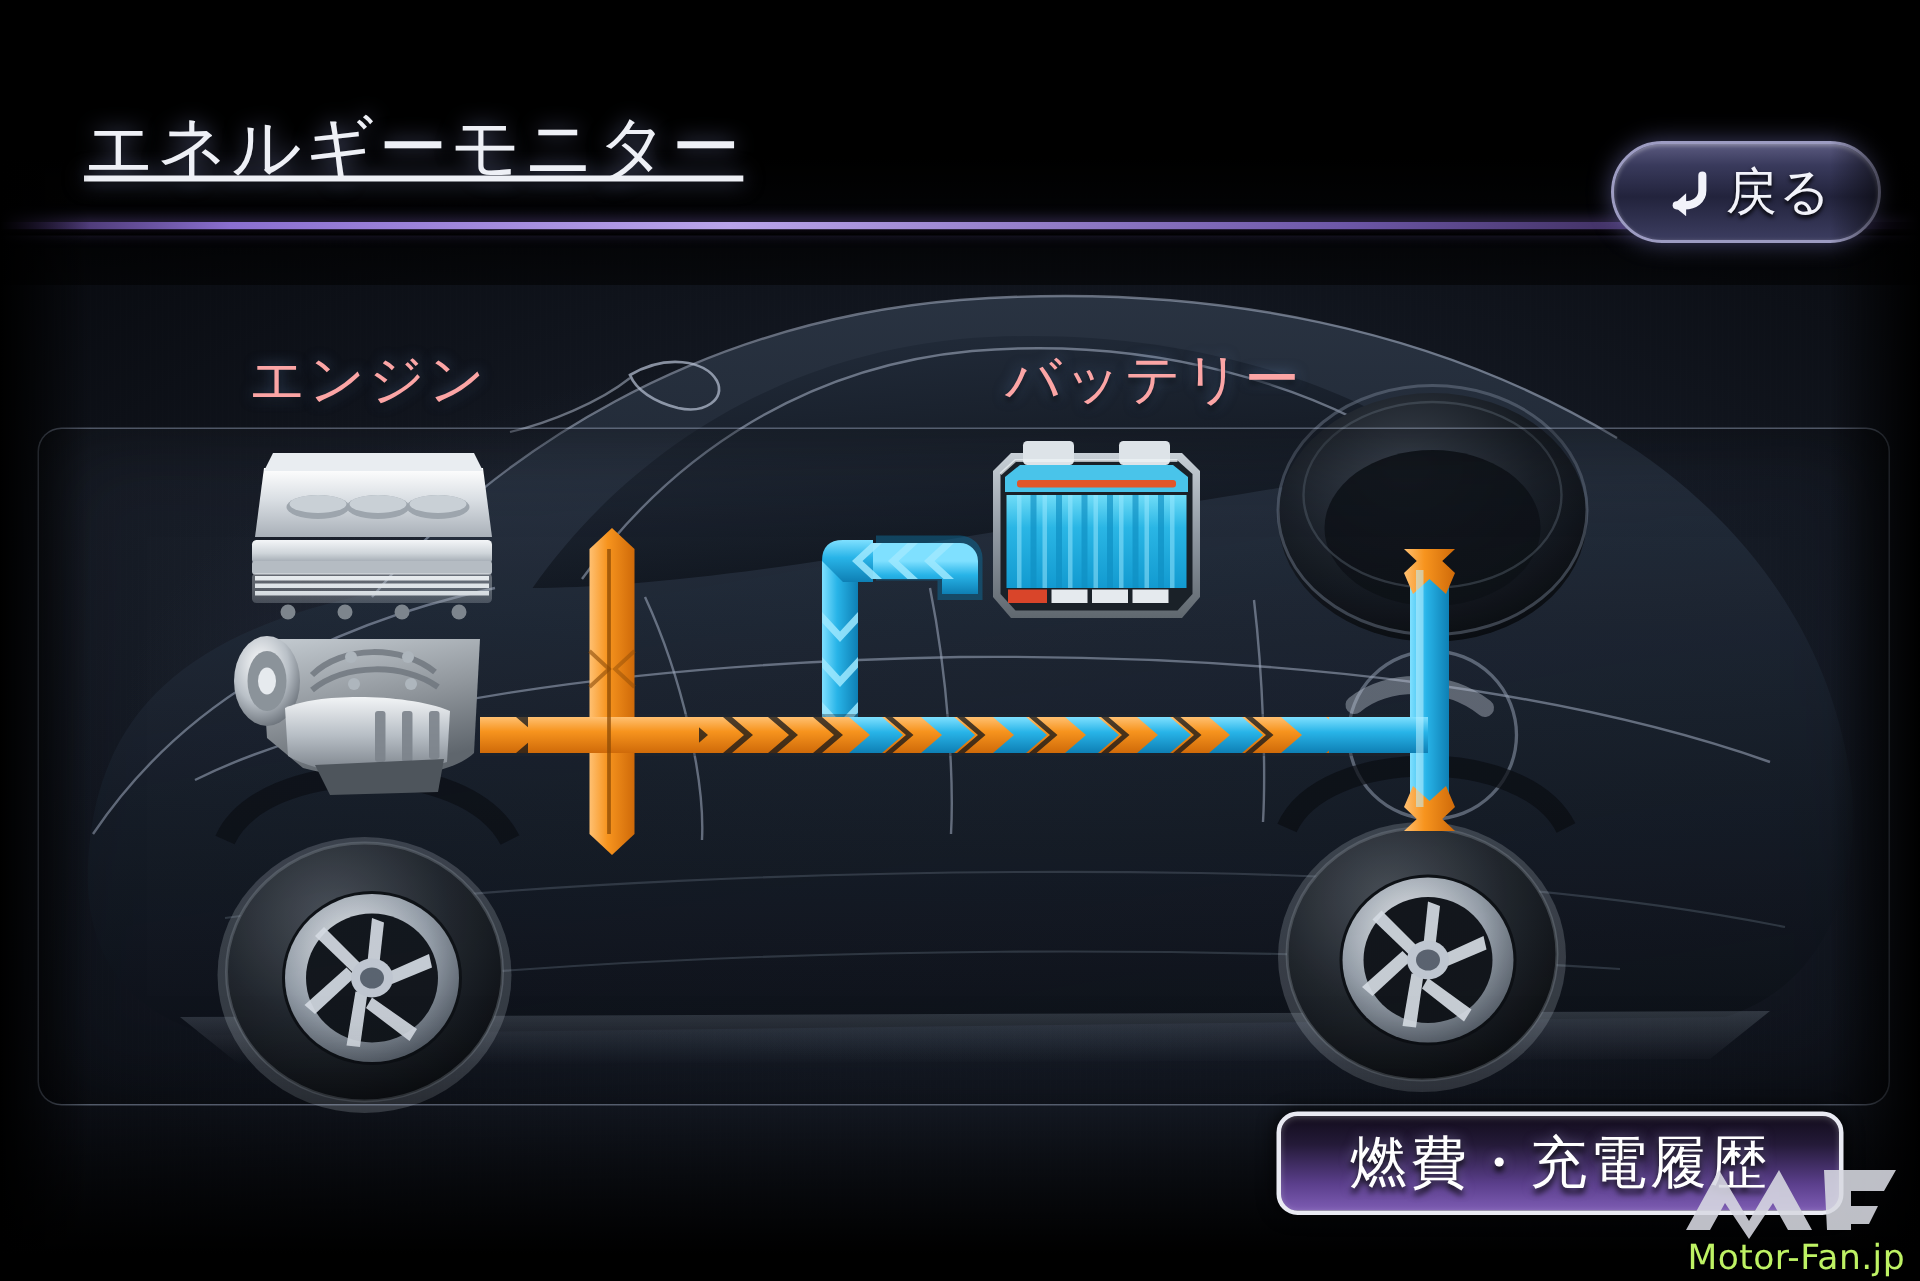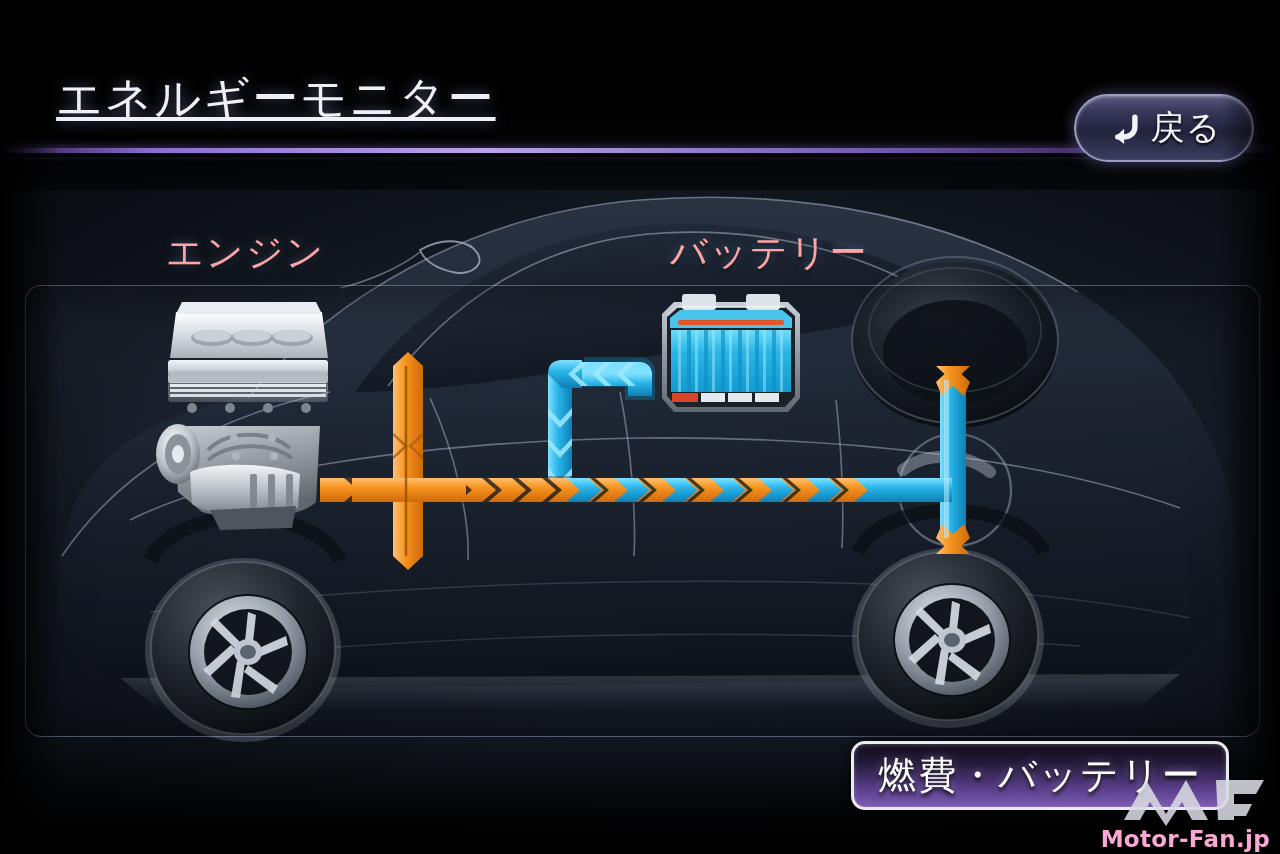--- a/index.html
+++ b/index.html
@@ -59,22 +59,22 @@
 
   
   .hist-btn{position:absolute;left:851px;top:741px;width:372px;height:63px;border-radius:14px;
     background:linear-gradient(180deg,#120c1c 0%,#241a38 30%,#5b3f8c 72%,#7d5cb3 100%);
     border:3px solid #e9eaf2;box-shadow:0 0 12px rgba(0,0,0,.9),inset 0 1px 4px rgba(255,255,255,.25);
     display:flex;align-items:center;justify-content:center;}
   .hist-lbl{font-size:38px;color:#fff;letter-spacing:2px;text-shadow:0 3px 4px #000,0 0 8px rgba(180,170,230,.5);}
 
   
   .wm{position:absolute;right:8px;bottom:4px;width:168px;height:82px;}
-  .wm-txt{position:absolute;right:10px;bottom:2px;font-size:23px;color:#f9a8d4;letter-spacing:.3px;
-          text-shadow:0 1px 2px #000;font-weight:700;}
+  .wm-txt{position:absolute;right:10px;bottom:2px;font-size:23px;color:#bef264;letter-spacing:.3px;
+          text-shadow:0 1px 2px #000;font-weight:400;}
 </style>
 </head>
 <body>
 
 <div id="screen">
 
   <div class="bg-base"></div>
   <div class="bg-vstripes"></div>
 
   <div class="car-layer">
@@ -466,21 +466,21 @@
       <path d="M19 22 L9 31 L19 39 Z" fill="#f2f3fa"></path>
     </svg>
     <span class="back-lbl">戻る</span>
   </div>
 
   <div class="bg-botfade"></div>
   <div class="bg-sidefadeL"></div>
   <div class="bg-sidefadeR"></div>
 
   <div class="hist-btn">
-    <span class="hist-lbl">燃費・バッテリー</span>
+    <span class="hist-lbl">燃費・充電履歴</span>
   </div>
 
   <div class="wm">
     <svg viewBox="0 0 168 82" width="168" height="82" xmlns="http://www.w3.org/2000/svg">
       <g fill="#d8dae2" opacity="0.88">
         <path d="M20 52 L42 12 L62 46 L82 12 L104 52 L88 52 L78 34 L62 58 L46 34 L36 52 Z"></path>
         <path d="M112 12 L160 12 L152 26 L130 26 L130 36 L148 36 L142 48 L130 48 L130 52 L114 52 Z"></path>
       </g>
     </svg>
   </div>

